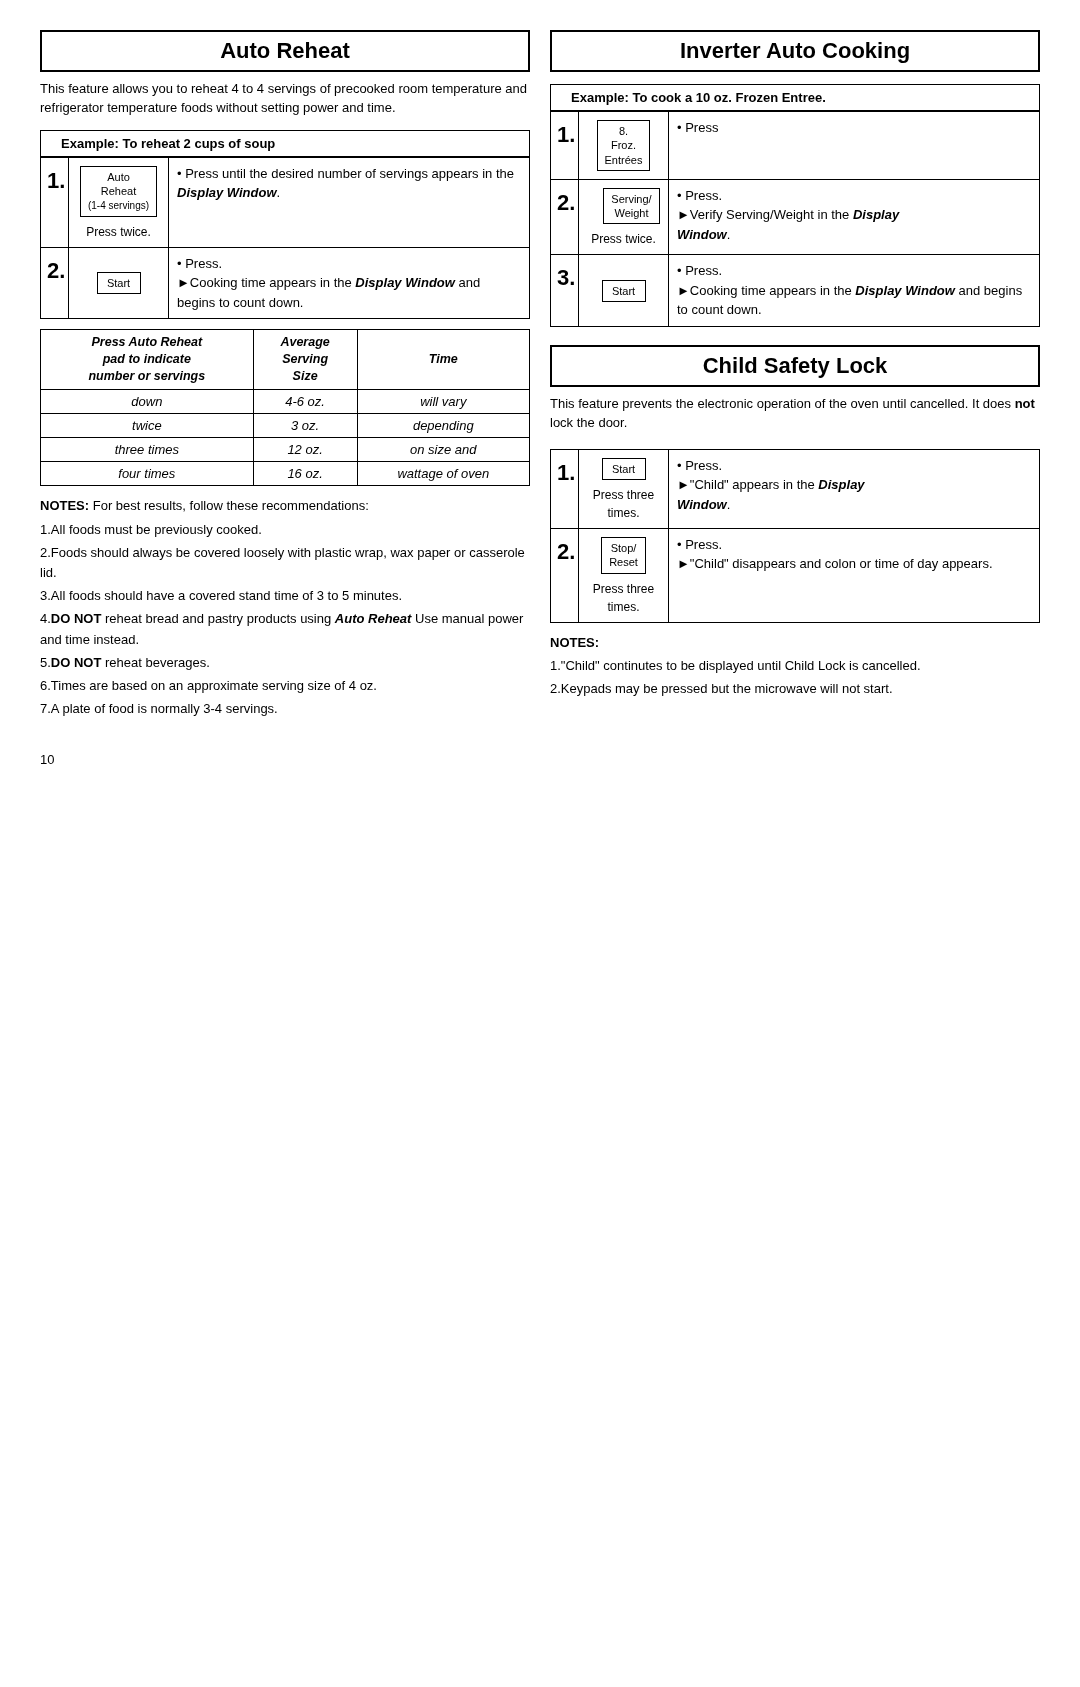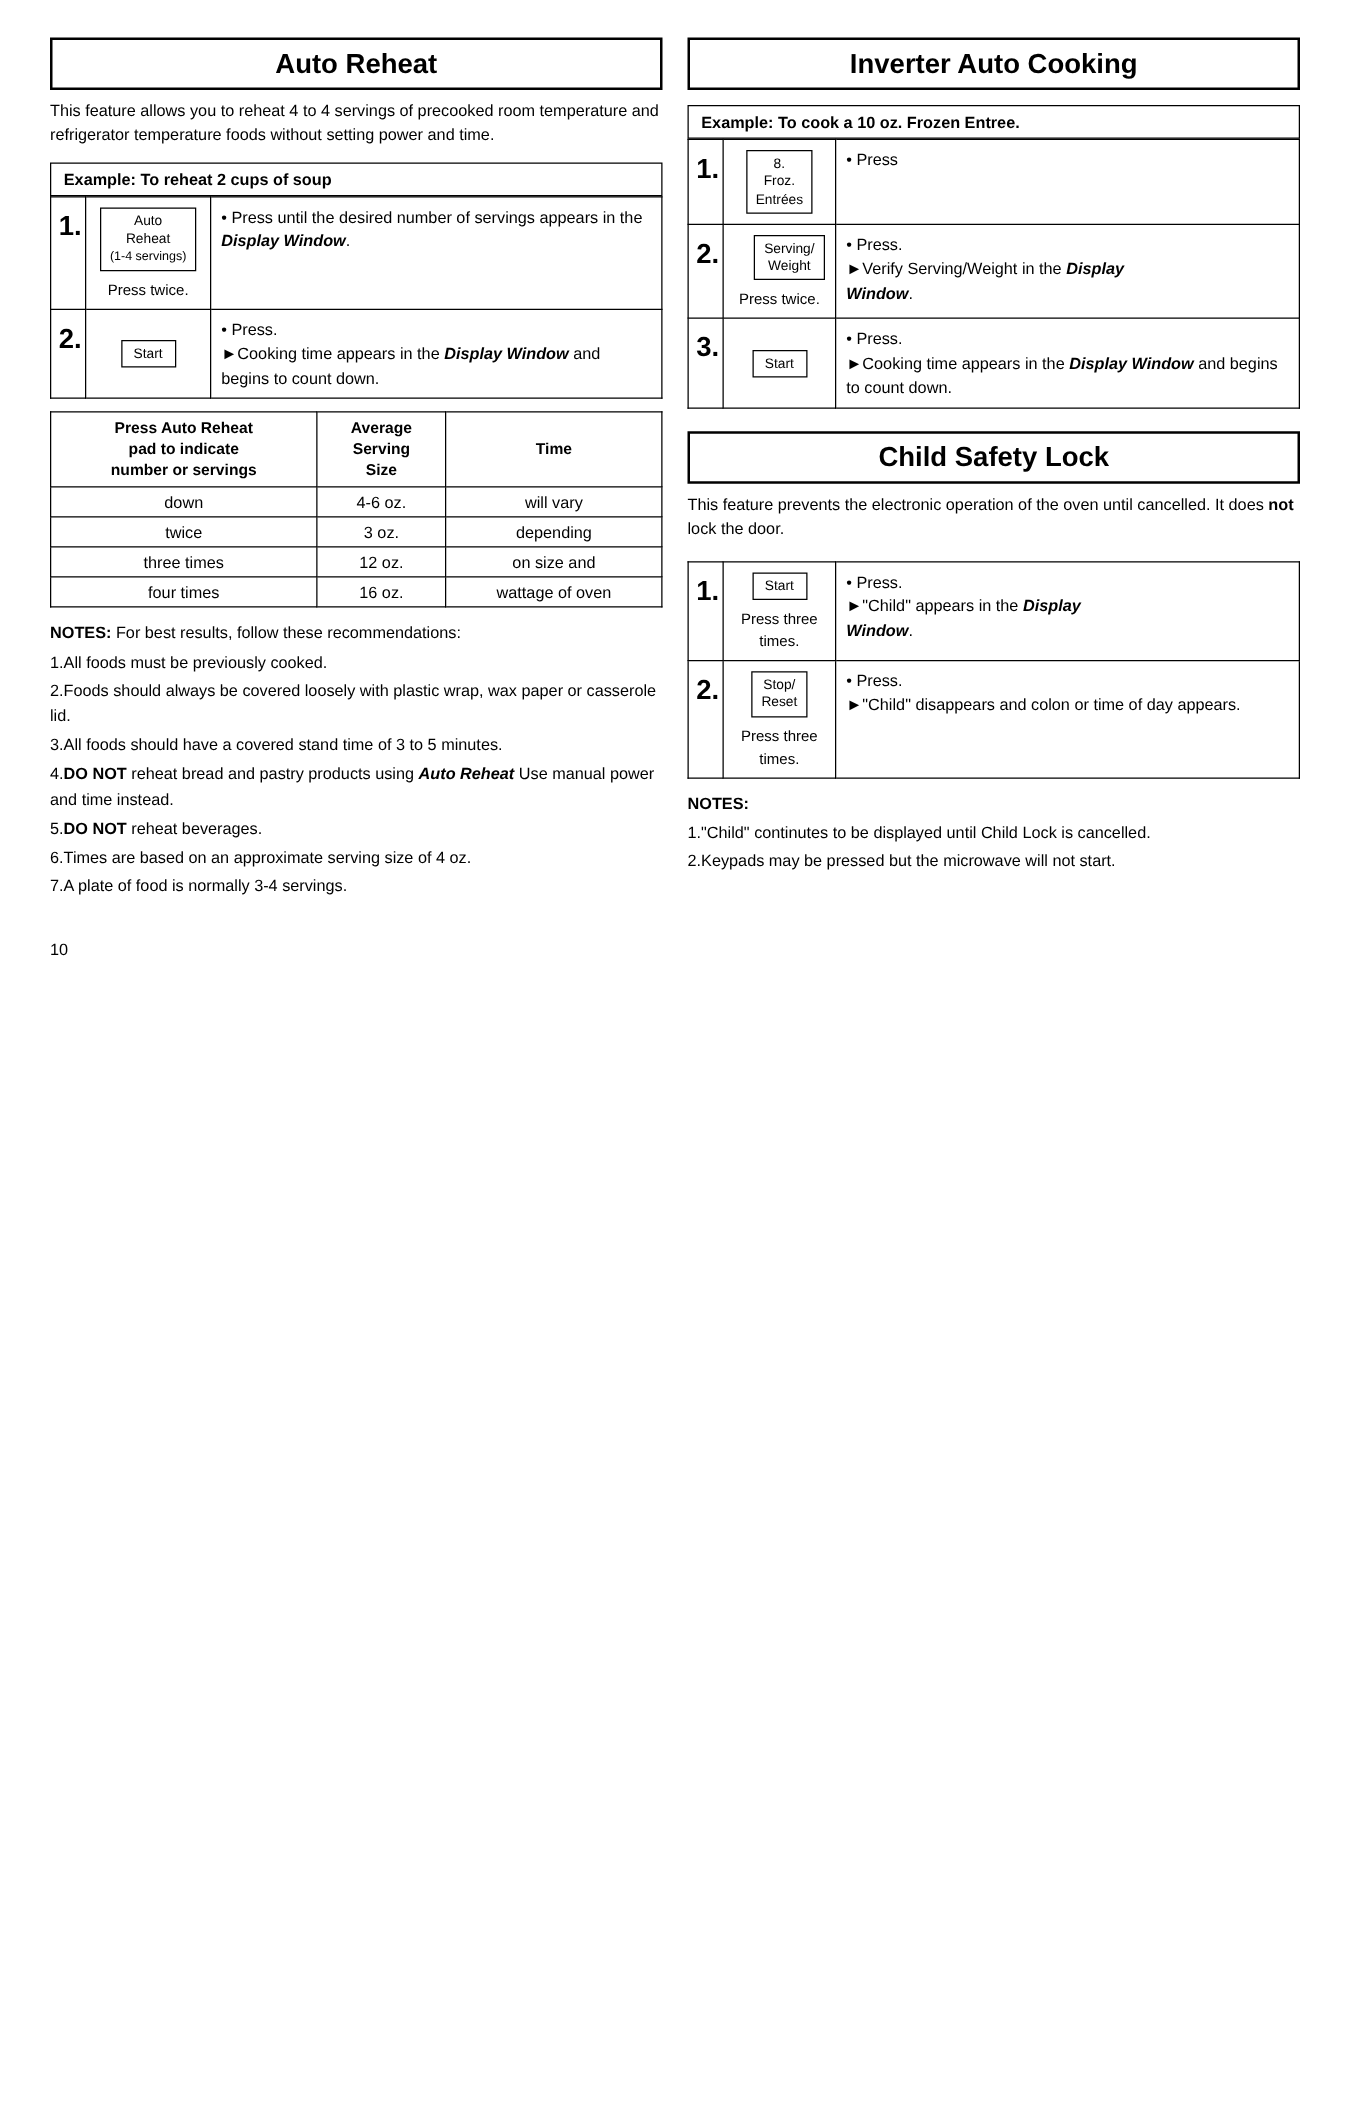--- a/index.html
+++ b/index.html
@@ -34,21 +34,21 @@
     .auto-reheat-section {}
     .auto-reheat-desc {
       font-size: 13px;
       margin-bottom: 8px;
       line-height: 1.45;
     }
 
     
     .example-box {
       border: 1.5px solid #000;
-      padding: 5px 10px;
+      padding: 5px 20px;
       margin-bottom: 0;
       font-weight: bold;
       font-size: 13px;
       margin-top: 12px;
     }
 
     
     .steps-table {
       width: 100%;
       border-collapse: collapse;
@@ -82,20 +82,21 @@
       border-collapse: collapse;
       border: 1.5px solid #000;
       margin-bottom: 10px;
       font-size: 13px;
     }
     .data-table th, .data-table td {
       border: 1.5px solid #000;
       padding: 4px 7px;
       text-align: center;
       vertical-align: middle;
+      font-style: italic;
     }
     .data-table th {
       font-weight: bold;
       font-size: 12.5px;
       line-height: 1.35;
     }
 
     
     .notes-section {
       font-size: 13px;

